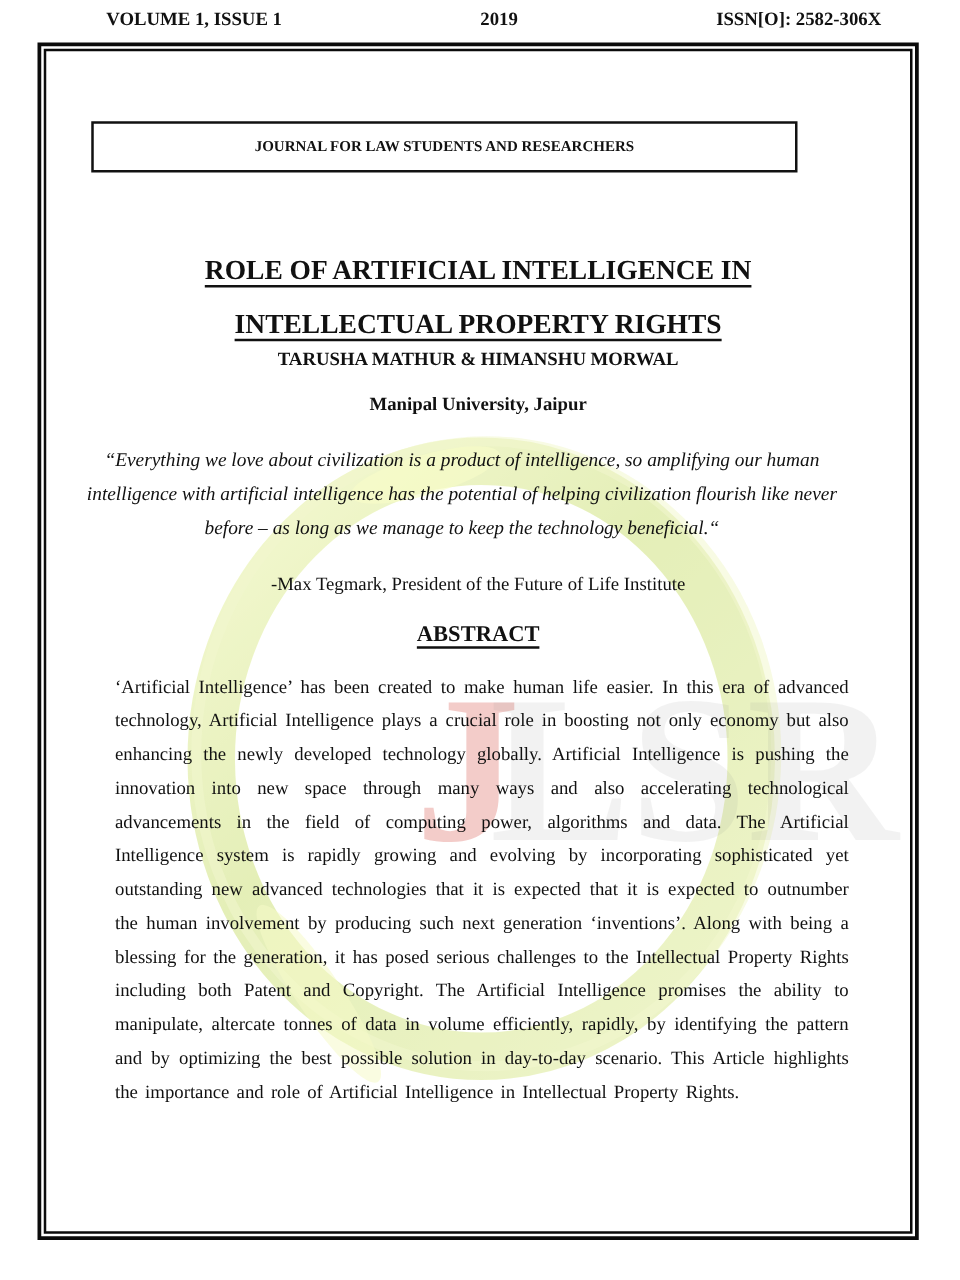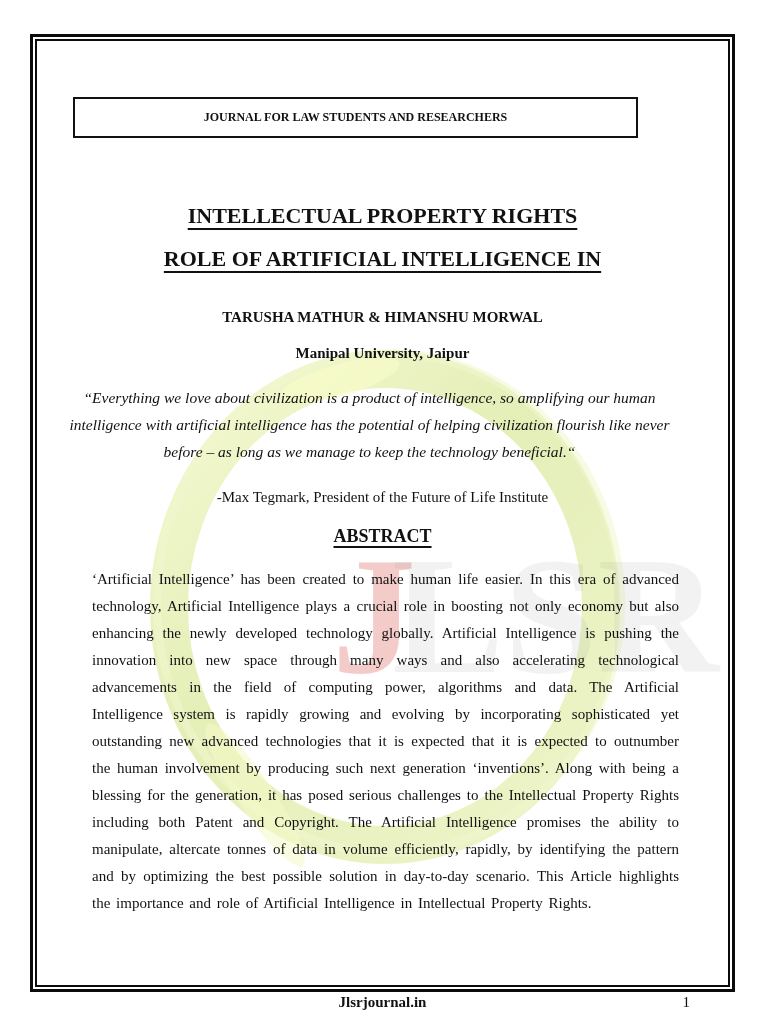--- a/index.html
+++ b/index.html
@@ -48,21 +48,21 @@
     margin-top:56px;
     text-align:center;
     font-weight:bold; font-size:22px; line-height:43px;
   }
   .title .tline {
     text-decoration:underline;
     text-decoration-thickness:2px;
     text-underline-offset:5px;
   }
 
-  .authors  { margin-top:29px; text-align:center; font-weight:bold; font-size:15px; }
+  .authors  { text-align:center; font-weight:bold; font-size:15px; }
   .affil    { margin-top:19px; text-align:center; font-weight:bold; font-size:15px; }
 
   .quote {
     margin:22px 50px 0 24px;
     text-align:center;
     font-style:italic; font-size:15.5px; line-height:27px;
   }
 
   .attrib { margin-top:24px; text-align:center; font-size:15px; }
   .attrib .name { font-weight:normal; }
@@ -111,49 +111,50 @@
       <ellipse cx="389" cy="603" rx="232" ry="250" fill="none" stroke="#e7f1a8" stroke-width="8" opacity="0.55"></ellipse>
       <ellipse cx="340" cy="380" rx="62" ry="16" fill="#f2fa9c" opacity="0.65" transform="rotate(-16 340 380)"></ellipse>
       <ellipse cx="255" cy="795" rx="85" ry="18" fill="#eef59a" opacity="0.55" transform="rotate(56 255 795)"></ellipse>
     </g>
     <g font-family="'Liberation Serif', serif" font-weight="bold" font-size="168">
       <text x="332" y="672" opacity="0.28" fill="#d64a40">J</text>
       <text x="392" y="672" opacity="0.10" fill="#8a8a8a">LSR</text>
     </g>
   </svg>
 
+  <div class="header">
+    <span>VOLUME 1, ISSUE 1</span>
+    <span>2019</span>
+    <span>ISSN[O]: 2582-306X</span>
+  </div>
 
   <div class="frame">
     <div class="frame-inner">
 
       <div class="jbox">
         <span>JOURNAL FOR LAW STUDENTS AND RESEARCHERS</span>
       </div>
 
       <div class="title">
+        <div><span class="tline">ROLE OF ARTIFICIAL INTELLIGENCE IN</span></div>
         <div><span class="tline">INTELLECTUAL PROPERTY RIGHTS</span></div>
-        <div><span class="tline">ROLE OF ARTIFICIAL INTELLIGENCE IN</span></div>
       </div>
 
       <div class="authors">TARUSHA MATHUR &amp; HIMANSHU MORWAL</div>
       <div class="affil">Manipal University, Jaipur</div>
 
       <div class="quote">“Everything we love about civilization is a product of intelligence, so amplifying our human intelligence with artificial intelligence has the potential of helping civilization flourish like never before – as long as we manage to keep the technology beneficial.“</div>
 
       <div class="attrib">
         <span class="name">-Max Tegmark</span><span>, President of the Future of Life Institute</span>
       </div>
 
       <div class="abstract-h">
         <span>ABSTRACT</span>
       </div>
 
       <div class="body-par">‘Artificial Intelligence’ has been created to make human life easier. In this era of advanced technology, Artificial Intelligence plays a crucial role in boosting not only economy but also enhancing the newly developed technology globally. Artificial Intelligence is pushing the innovation into new space through many ways and also accelerating technological advancements in the field of computing power, algorithms and data. The Artificial Intelligence system is rapidly growing and evolving by incorporating sophisticated yet outstanding new advanced technologies that it is expected that it is expected to outnumber the human involvement by producing such next generation ‘inventions’. Along with being a blessing for the generation, it has posed serious challenges to the Intellectual Property Rights including both Patent and Copyright. The Artificial Intelligence promises the ability to manipulate, altercate tonnes of data in volume efficiently, rapidly, by identifying the pattern and by optimizing the best possible solution in day-to-day scenario. This Article highlights the importance and role of Artificial Intelligence in Intellectual Property Rights.</div>
 
     </div>
   </div>
 
-  <div class="footer">
-    <span>Jlsrjournal.in</span>
-    <span class="pageno">1</span>
-  </div>
 
 </div>
 
 </body></html>

